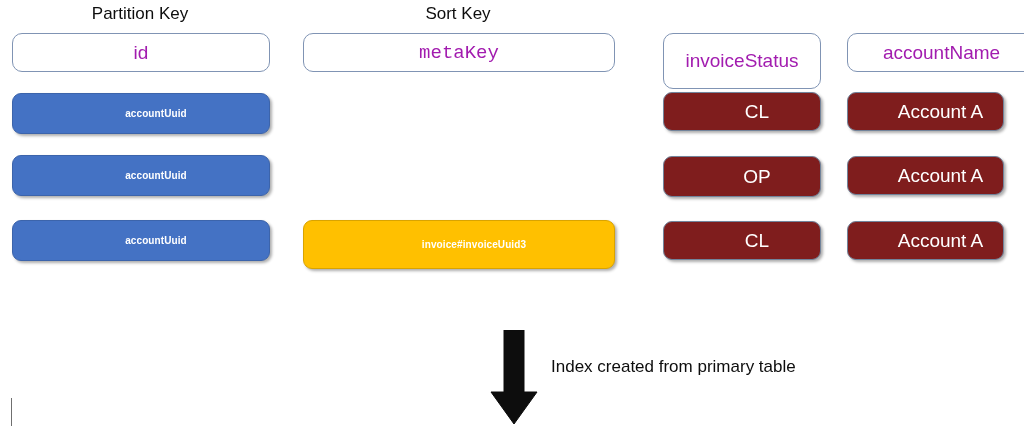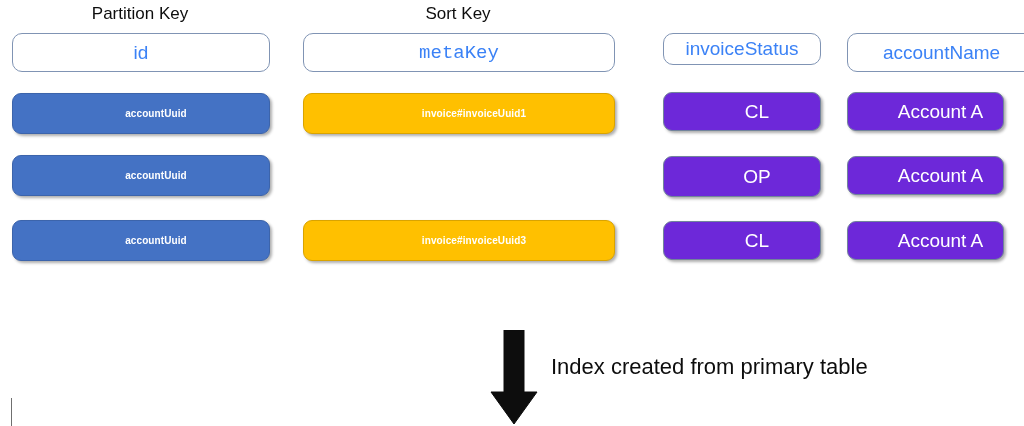--- a/index.html
+++ b/index.html
@@ -44,36 +44,36 @@
     align-items: center;
     justify-content: center;
     white-space: nowrap;
     text-align: center;
   }
 
   
   .cell.header {
     background: #ffffff;
     border: 1px solid #8094b4;
-    color: #3b82f6;
+    color: #a21caf;
     font-size: 19px;
     border-radius: 10px;
   }
 
   
   .cell.data {
     color: #ffffff;
     border: 1px solid rgba(0,0,0,0.28);
     box-shadow: 2px 2px 3px rgba(0,0,0,0.32);
     padding-left: 30px;
   }
 
   .cell.blue   { background: #4472c4; border-color: #3c64ab; }
   .cell.yellow { background: #ffc000; border-color: #d9a300; }
-  .cell.gray   { background: #6d28d9; border-color: #72849b; }
+  .cell.gray   { background: #7f1d1d; border-color: #72849b; }
 
   
   .cell.small-label { font-size: 10px; font-weight: 600; letter-spacing: .1px; }
   
   .cell.big-label   { font-size: 19px; font-weight: 400; }
 
   
   .arrow-wrap {
     position: absolute;
     left: 489px;
@@ -81,21 +81,21 @@
     width: 50px;
     height: 96px;
   }
   .arrow-wrap svg { display: block; }
 
   
   .flow-caption {
     position: absolute;
     left: 551px;
     top: 355px;
-    font-size: 22px;
+    font-size: 17px;
     line-height: 24px;
     color: #0d0d0d;
     white-space: nowrap;
   }
 
   
   .edge-tick {
     position: absolute;
     left: 11px;
     top: 398px;
@@ -116,26 +116,25 @@
   <div class="cell header" style="left:12px; top:33px; width:258px; height:39px;">id</div>
 
   <div class="cell data blue small-label" style="left:12px; top:93px; width:258px; height:41px;">accountUuid</div>
 
   <div class="cell data blue small-label" style="left:12px; top:155px; width:258px; height:41px;">accountUuid</div>
 
   <div class="cell data blue small-label" style="left:12px; top:220px; width:258px; height:41px;">accountUuid</div>
 
   <div class="cell header" style="left:303px; top:33px; width:312px; height:39px;font-family:Liberation Mono, monospace;">metaKey</div>
 
-  <div class="cell data yellow small-label" style="left:303px; top:93px; width:312px; height:41px;">invoice#invoiceUuid1</div>
 
 
-  <div class="cell data yellow small-label" style="left:303px; top:220px; width:312px; height:41px;">invoice#invoiceUuid3</div>
+  <div class="cell data yellow small-label" style="left:303px; top:220px; width:312px; height:49px;">invoice#invoiceUuid3</div>
 
-  <div class="cell header" style="left:663px; top:33px; width:158px; height:32px;">invoiceStatus</div>
+  <div class="cell header" style="left:663px; top:33px; width:158px; height:56px;">invoiceStatus</div>
 
   <div class="cell data gray big-label" style="left:663px; top:92px; width:158px; height:39px;">CL</div>
 
   <div class="cell data gray big-label" style="left:663px; top:156px; width:158px; height:41px;">OP</div>
 
   <div class="cell data gray big-label" style="left:663px; top:221px; width:158px; height:39px;">CL</div>
 
   <div class="cell header" style="left:847px; top:33px; width:189px; height:39px;">accountName</div>
 
   <div class="cell data gray big-label" style="left:847px; top:92px; width:157px; height:39px;">Account A</div>

